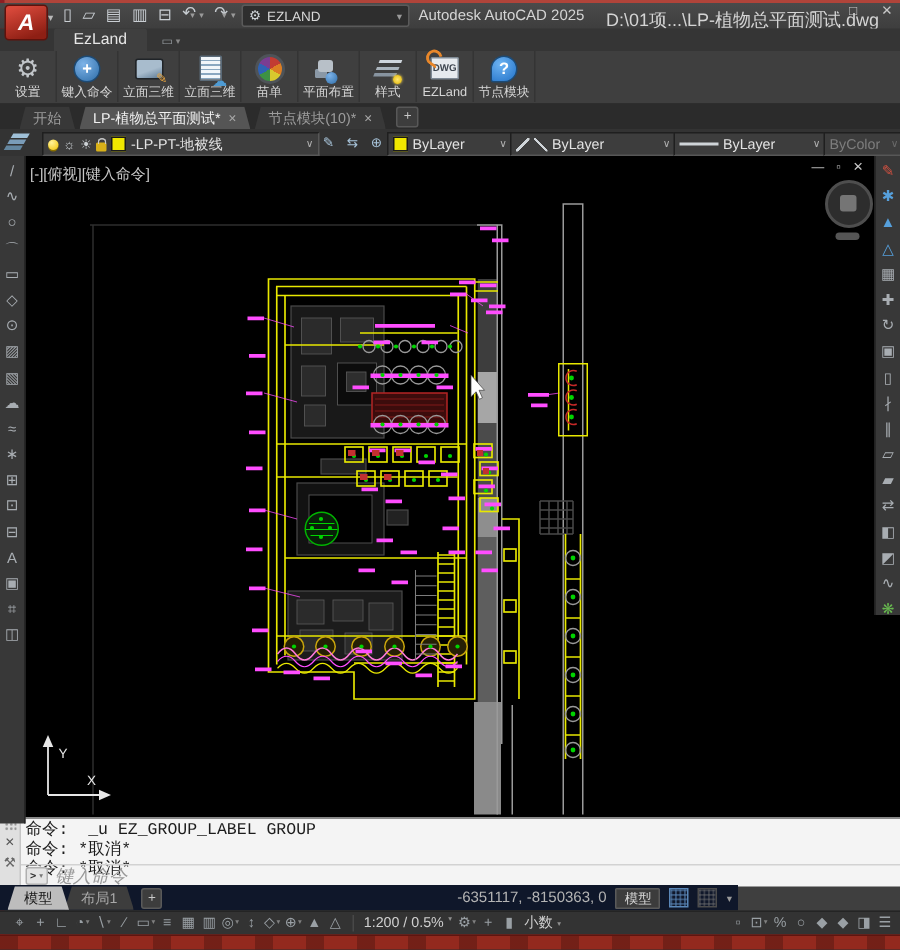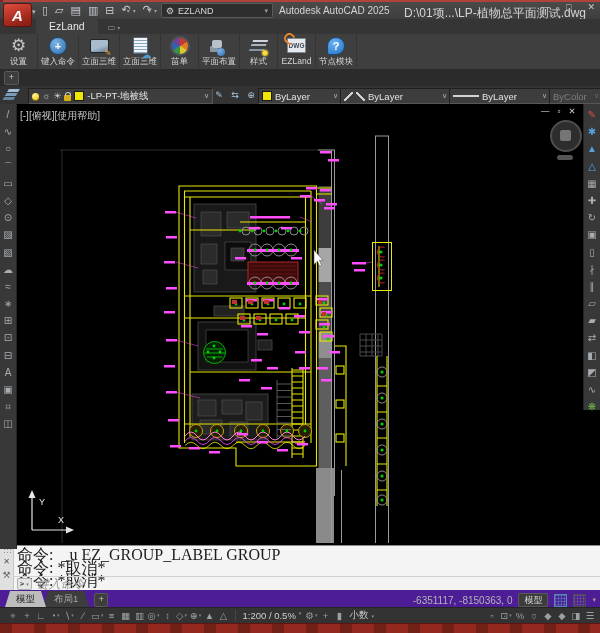--- a/index.html
+++ b/index.html
@@ -109,31 +109,31 @@
   .sidetb.right{right:0;top:0;width:16px;height:302px;border-left:1px solid #262626}
   .tbi{width:13px;height:13px;color:#a8adb2;font-size:10px;line-height:13px;text-align:center}
   .c-red{color:#d05040}.c-blue{color:#56a0dc}.c-green{color:#67b84f}.c-orange{color:#e0862a}
   
   .cmddock{left:0;top:545px;width:600px;height:45px;background:#f4f4f4;border-top:1px solid #8a8a8a}
   .cmdgrip{left:0;top:0;width:13px;height:45px;background:#e0e0e0;border-right:1px solid #c6c6c6;
     display:flex;flex-direction:column;align-items:center;position:absolute}
   .gdots{width:8px;height:6px;margin-top:2px;background-image:radial-gradient(#949494 0.8px,transparent 0.9px);background-size:3px 3px}
   .gx{color:#555;font-size:8px;margin-top:3px}
   .gw{color:#666;font-size:9px;margin-top:4px}
-  .cmdhist{position:absolute;left:17px;top:2px;font-family:Liberation Serif, serif;
-    font-size:16px;color:#1c1c1c;line-height:13px;white-space:pre}
+  .cmdhist{position:absolute;left:17px;top:2px;font-family:Liberation Mono, monospace;
+    font-size:11px;color:#1c1c1c;line-height:13px;white-space:pre}
   .cmdinput{position:absolute;left:14px;right:0;bottom:0;height:14px;border-top:1px solid #d2d2d2;
     display:flex;align-items:center;gap:5px;padding-left:3px}
   .cprompt{background:#e4e4e4;border:1px solid #b0b0b0;border-radius:2px;height:10px;display:flex;
     align-items:center;padding:0 2px;gap:2px}
   .cprompt b{font-size:7px;color:#333;font-family:"DejaVu Sans Mono",monospace}
   .cprompt .caret{font-size:5px;color:#777}
   .cplaceholder{font-size:12px;color:#999;font-style:italic}
   
-  .statusA{left:0;top:590px;width:600px;height:17px;background:#4c1d95;display:flex;align-items:flex-end}
+  .statusA{left:0;top:590px;width:492px;height:17px;background:#0f172a;display:flex;align-items:center}
   .ltabs{display:flex;margin-left:5px;align-items:center}
   .ltab{height:15px;padding:1px 11px 0;margin-right:-3px;font-size:9.5px;color:#a8a8a8;background:#3d3d3d;
     clip-path:polygon(5px 0,calc(100% - 5px) 0,100% 100%,0 100%);display:flex;align-items:center}
   .ltab.active{background:#bdbdbd;color:#1a1a1a;z-index:2}
   .lplus{width:12px;height:12px;margin-left:8px;background:#3d3d3d;border:1px solid #5a5a5a;border-radius:2px;
     color:#c8c8c8;font-size:9px;line-height:10px;text-align:center}
   .sa-right{margin-left:auto;display:flex;align-items:center;gap:6px;padding-right:4px}
   .coords{color:#b4b4b4;font-size:10px}
   .spacebtn{background:#3c3c3c;border:1px solid #5a5a5a;color:#d6d6d6;font-size:9px;padding:0 5px;height:12px;line-height:12px;border-radius:1px}
   .gridicon{width:11px;height:11px;border:1px solid #5a87b8;
@@ -237,20 +237,33 @@
     </div>
     <div class="rpanel">
       <span class="ricon i-help">
         <span class="icnt">?</span>
       </span>
       <span class="rlabel">节点模块</span>
     </div>
   </div>
 
 <div class="abs filetabbar">
+  <div class="ftabs" id="fileTabs">
+      <div class="ftab">
+        <span class="ftlabel">开始</span>
+      </div>
+      <div class="ftab active">
+        <span class="ftlabel">LP-植物总平面测试*</span>
+        <span class="ftclose">✕</span>
+      </div>
+      <div class="ftab">
+        <span class="ftlabel">节点模块(10)*</span>
+        <span class="ftclose">✕</span>
+      </div>
+    </div>
   <div class="fplus">+</div>
 </div>
 
 <div class="abs propsbar">
   <span class="abs lyr-btn"></span>
   <div class="combo layercombo">
     <span class="bulb"></span>
     <span class="sun">☼</span>
     <span class="sun2">☀</span>
     <span class="lock"></span>
@@ -509,21 +522,21 @@
     </g>
     <polygon points="314,250 314,264.5 317.4,261.2 319.6,266.2 321.6,265.2 319.4,260.2 323,260.2" fill="#ffffff" stroke="#444" stroke-width="0.5"></polygon>
     <g>
       <path d="M32 530 V496 M32 530 H68" stroke="#e6e6e6" stroke-width="1.2" fill="none"></path>
       <polygon points="32,490 28.5,498 35.5,498" fill="#e6e6e6"></polygon>
       <polygon points="74,530 66,526.5 66,533.5" fill="#e6e6e6"></polygon>
       <text x="39" y="505" fill="#e6e6e6" font-size="9">Y</text>
       <text x="58" y="523" fill="#e6e6e6" font-size="9">X</text>
     </g>
   </svg>
-  <span class="abs vplabel">[-][俯视][使用帮助]</span>
+  <span class="abs vplabel">[-][俯视][键入命令]</span>
   <div class="abs docbtns">
     <span>—</span>
     <span>▫</span>
     <span>✕</span>
   </div>
   <div class="abs navwheel"></div>
   <div class="abs navpill"></div>
   <div class="abs sidetb left" id="leftTb">
       <span class="tbi">/</span>
       <span class="tbi">∿</span>

